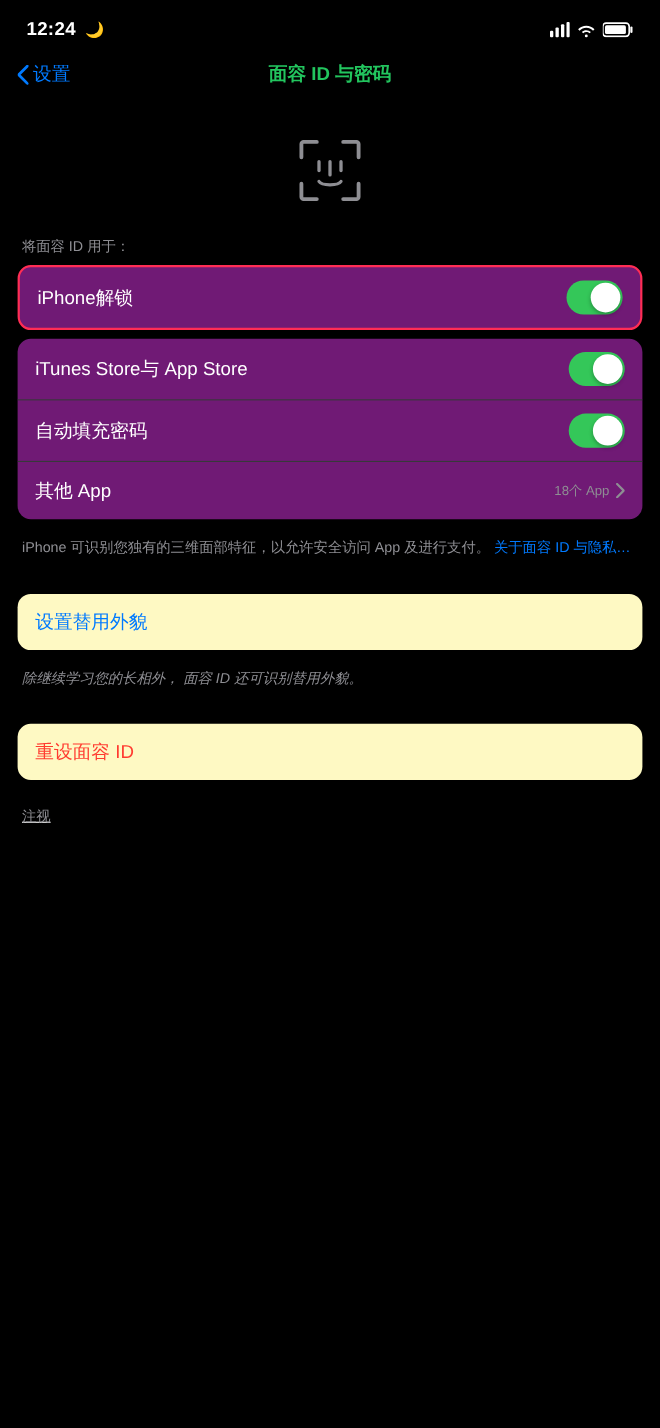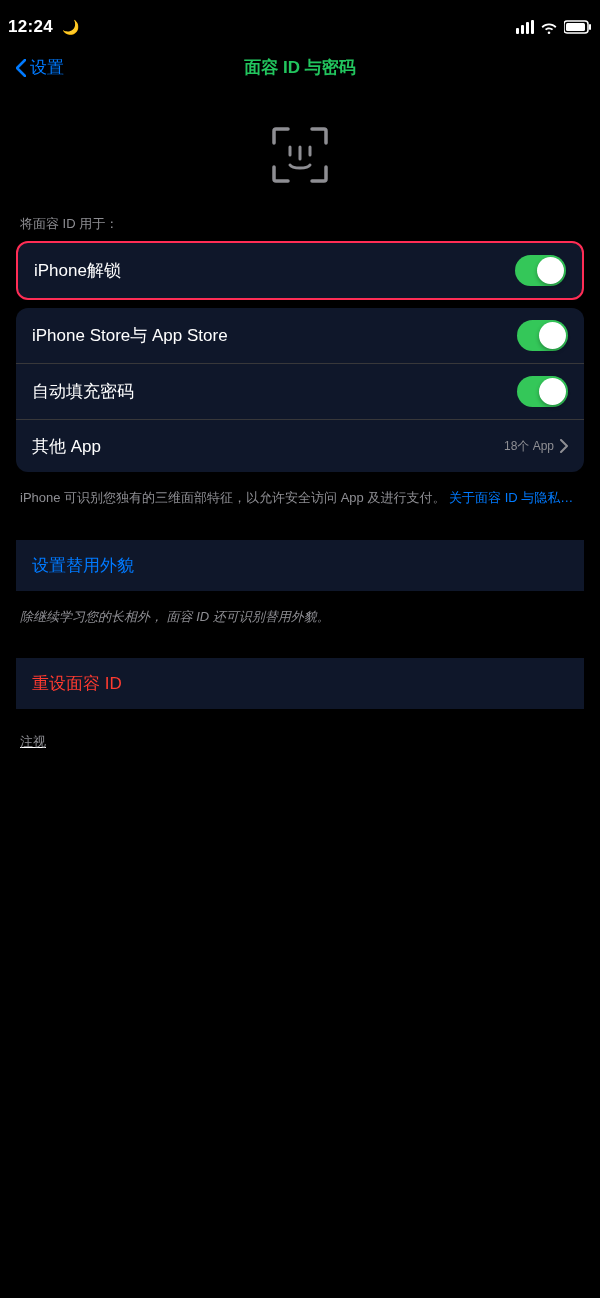--- a/index.html
+++ b/index.html
@@ -10,21 +10,21 @@
       width: 600px;
       min-height: 1298px;
       overflow-x: hidden;
     }
 
     
     .status-bar {
       display: flex;
       justify-content: space-between;
       align-items: center;
-      padding: 14px 8px 8px;
+      padding: 14px 24px 8px;
       height: 48px;
     }
     .status-time {
       font-size: 17px;
       font-weight: 600;
       letter-spacing: 0.3px;
     }
     .status-icons {
       display: flex;
       align-items: center;
@@ -69,21 +69,21 @@
 
     
     .section-label {
       color: #8E8E93;
       font-size: 13px;
       padding: 0 20px 8px;
     }
 
     
     .settings-group {
-      background: #0f172a;
+      background: #701a75;
       border-radius: 12px;
       margin: 0 16px 8px;
       overflow: hidden;
     }
 
     
     .settings-group-highlighted {
       border: 2px solid #FF2D55;
     }
 
@@ -143,22 +143,22 @@
       font-size: 13px;
       line-height: 1.5;
       padding: 8px 20px 16px;
     }
     .info-link {
       color: #007AFF;
     }
 
     
     .action-group {
-      background: #0f172a;
-      border-radius: 0;
+      background: #fef9c3;
+      border-radius: 12px;
       margin: 16px 16px 8px;
       overflow: hidden;
     }
     .action-row {
       display: flex;
       align-items: center;
       padding: 14px 16px;
     }
     .action-label-blue {
       font-size: 17px;
@@ -246,21 +246,21 @@
   <div class="settings-row">
     <span class="row-label">iPhone解锁</span>
     <div class="toggle toggle-on">
       <div class="toggle-knob"></div>
     </div>
   </div>
 </div>
 
 <div class="settings-group">
   <div class="settings-row">
-    <span class="row-label">iPhone Store与 App Store</span>
+    <span class="row-label">iTunes Store与 App Store</span>
     <div class="toggle toggle-on">
       <div class="toggle-knob"></div>
     </div>
   </div>
   <div class="settings-row">
     <span class="row-label">自动填充密码</span>
     <div class="toggle toggle-on">
       <div class="toggle-knob"></div>
     </div>
   </div>

